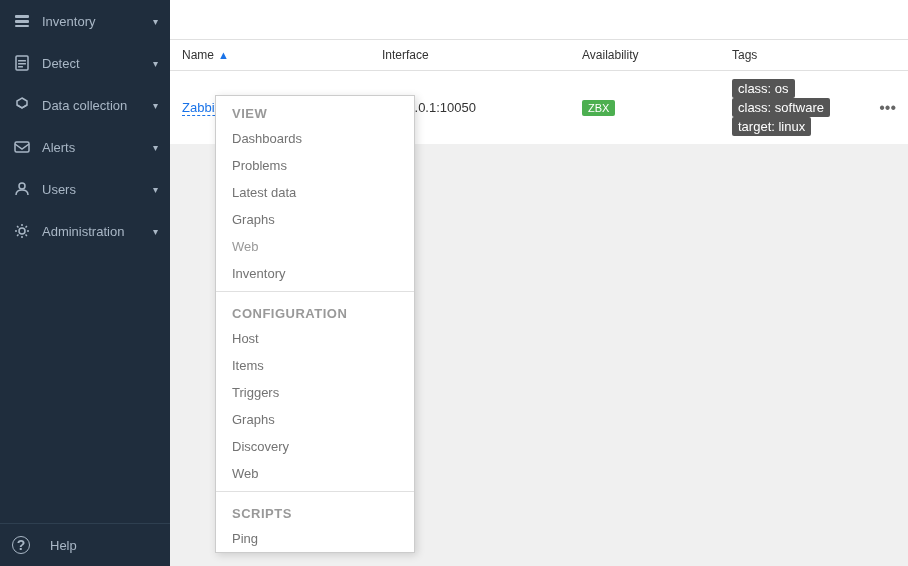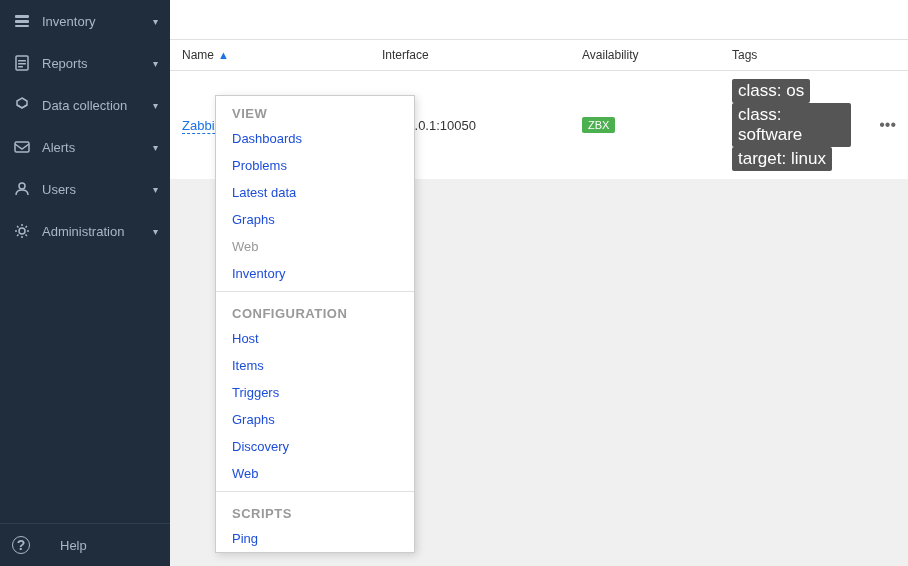--- a/index.html
+++ b/index.html
@@ -122,21 +122,21 @@
       color: #fff;
       font-size: 11px;
       padding: 2px 6px;
       border-radius: 2px;
       display: inline-block;
       text-align: right;
     }
     .tag-badge {
       background: #555;
       color: #fff;
-      font-size: 17px;
+      font-size: 13px;
       padding: 2px 6px;
       border-radius: 2px;
       display: inline-block;
       margin-right: 4px;
     }
     .server-link {
       color: #1a73e8;
       text-decoration: none;
       font-size: 13px;
       border-bottom: 1px dashed #1a73e8;
@@ -163,21 +163,21 @@
       font-size: 13px;
       font-weight: bold;
       color: #999;
       letter-spacing: 0.5px;
       text-transform: uppercase;
     }
     .menu-item {
       padding: 6px 16px;
       cursor: pointer;
       font-size: 13px;
-      color: #1d4ed8;
+      color: #737373;
     }
     .menu-item.disabled {
       color: #999;
       cursor: default;
     }
     .menu-divider {
       border: none;
       border-top: 1px solid #e0e0e0;
       margin: 4px 0;
     }
@@ -201,21 +201,21 @@
 
   <div class="sidebar-item">
     <span class="sidebar-icon">
       <svg width="16" height="16" viewBox="0 0 16 16" fill="none">
         <rect x="2" y="1" width="12" height="14" rx="1" stroke="#a9b7c6" stroke-width="1.5" fill="none"></rect>
         <rect x="4" y="5" width="8" height="1.5" rx="0.5" fill="#a9b7c6"></rect>
         <rect x="4" y="8" width="8" height="1.5" rx="0.5" fill="#a9b7c6"></rect>
         <rect x="4" y="11" width="5" height="1.5" rx="0.5" fill="#a9b7c6"></rect>
       </svg>
     </span>
-    <span class="sidebar-label">Reports</span>
+    <span class="sidebar-label">Detect</span>
     <span class="sidebar-arrow">▾</span>
   </div>
 
   <div class="sidebar-item">
     <span class="sidebar-icon">
       <svg width="16" height="16" viewBox="0 0 16 16" fill="none">
         <path d="M8 1l5 3v4l-5 3-5-3V4z" stroke="#a9b7c6" stroke-width="1.5" fill="none"></path>
         <path d="M3 8l5 3 5-3" stroke="#a9b7c6" stroke-width="1.5"></path>
       </svg>
     </span>
@@ -252,21 +252,21 @@
         <path d="M8 1v2M8 13v2M1 8h2M13 8h2M3.05 3.05l1.42 1.42M11.53 11.53l1.42 1.42M3.05 12.95l1.42-1.42M11.53 4.47l1.42-1.42" stroke="#a9b7c6" stroke-width="1.5"></path>
       </svg>
     </span>
     <span class="sidebar-label">Administration</span>
     <span class="sidebar-arrow">▾</span>
   </div>
 
   <div class="sidebar-bottom">
     <div class="sidebar-help">
       <span class="sidebar-icon" style="color:#a9b7c6; font-size:14px; font-weight:bold; border:1.5px solid #a9b7c6; border-radius:50%; width:18px; height:18px; display:flex; align-items:center; justify-content:center;">?</span>
-      <span style="margin-left:20px;">Help</span>
+      <span style="margin-left:10px;">Help</span>
     </div>
   </div>
 </nav>
 
 <div class="main">
   <div class="topbar"></div>
 
   <div class="content">
     <table class="data-table">
       <thead>

